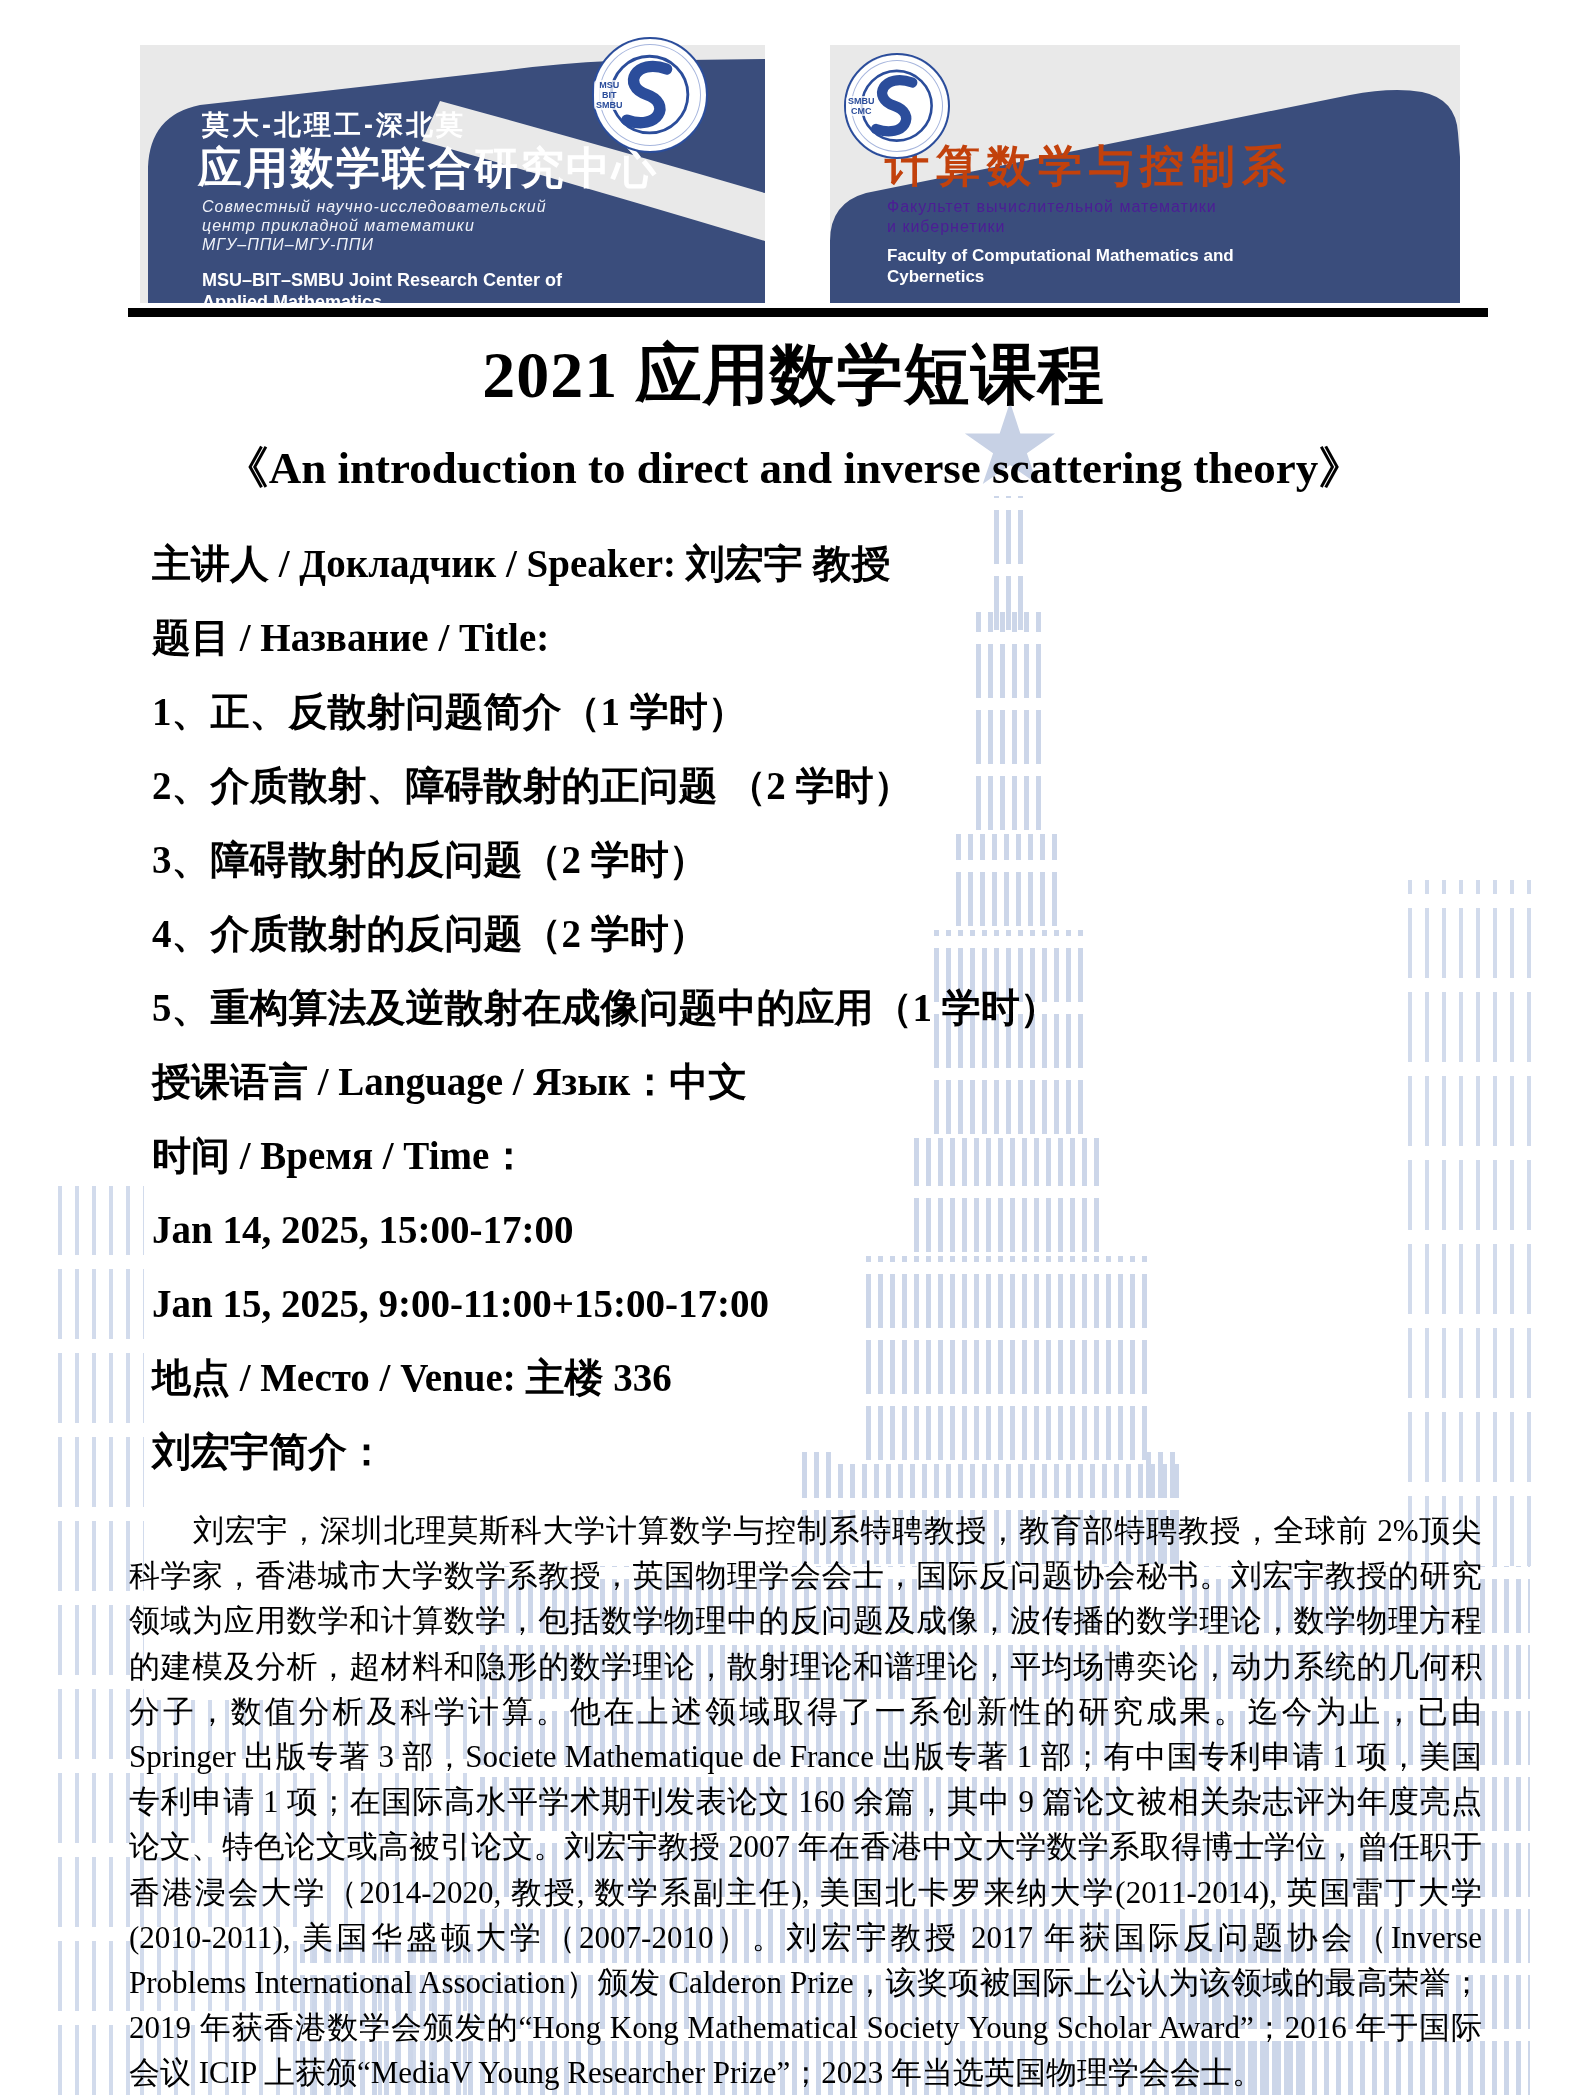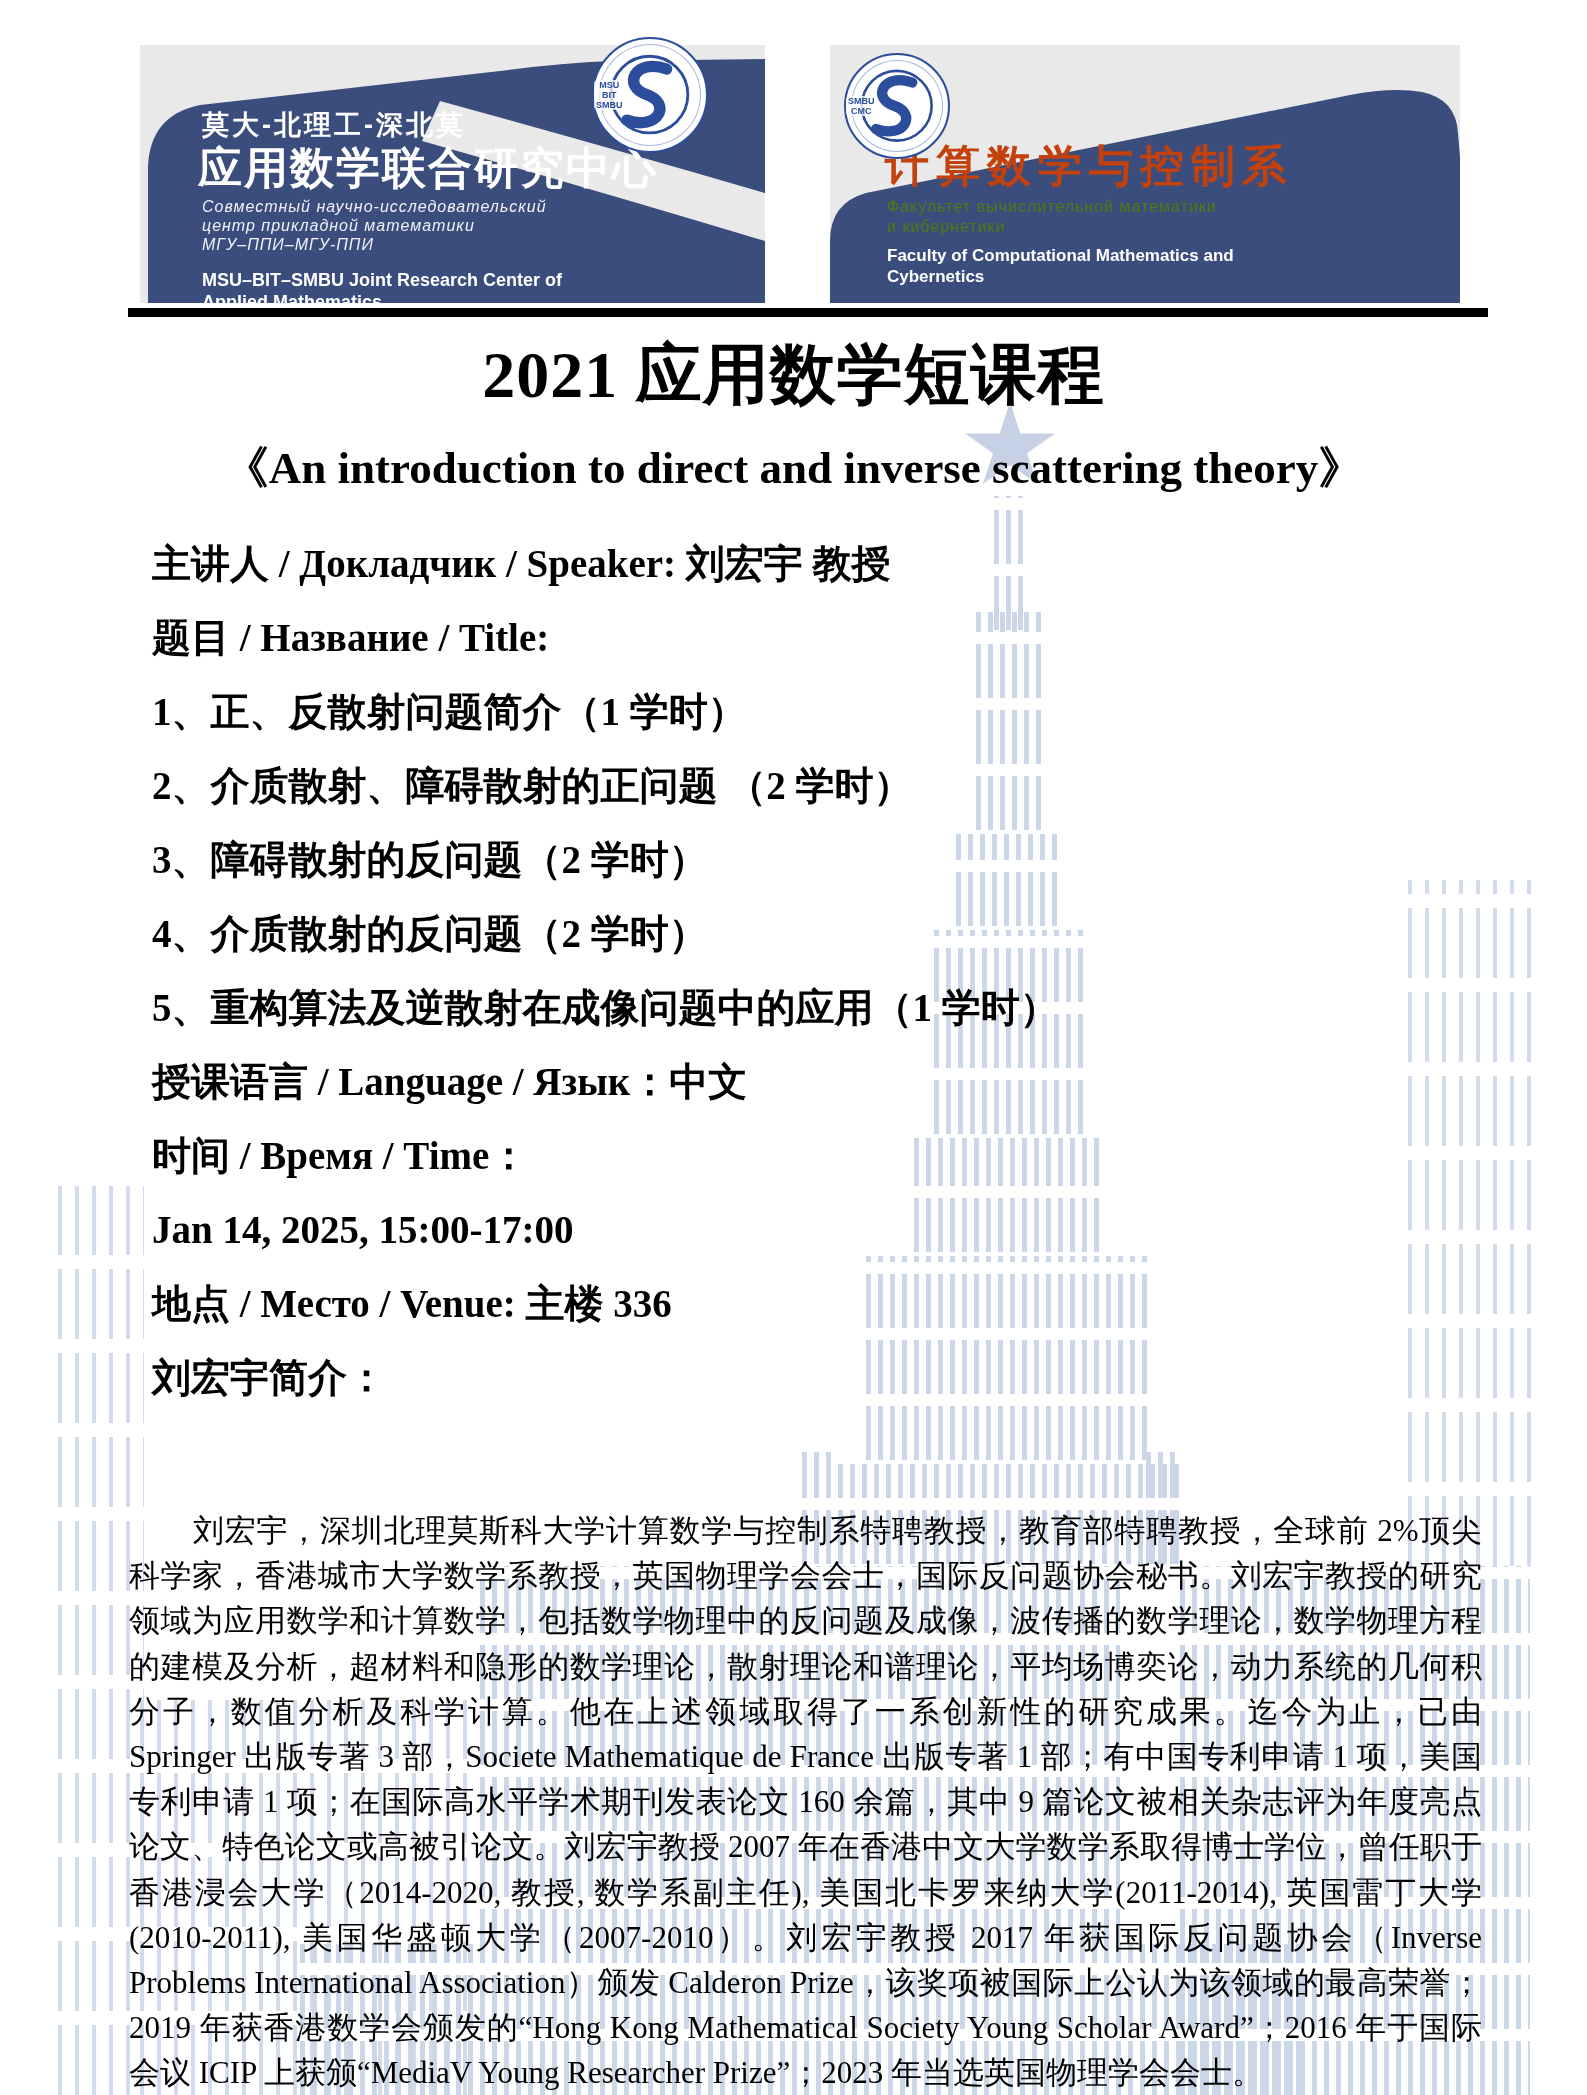--- a/index.html
+++ b/index.html
@@ -27,21 +27,21 @@
   
   .banner{position:absolute;top:45px;height:258px;background:#e9e9e9;font-family:"Liberation Sans", sans-serif;}
   .banner svg.bg{position:absolute;left:0;top:0;width:100%;height:100%;}
   .banner-left{left:140px;width:625px;}
   .banner-right{left:830px;width:630px;}
   .bl-cn1{position:absolute;left:62px;top:62px;font-size:27px;font-weight:bold;color:#fff;letter-spacing:3px;}
   .bl-cn2{position:absolute;left:58px;top:94px;font-size:44px;font-weight:bold;color:#fff;letter-spacing:2px;}
   .bl-ru{position:absolute;left:62px;top:152px;font-size:16px;line-height:19px;color:#eef1f8;white-space:pre-line;letter-spacing:1px;font-style:italic;}
   .bl-en{position:absolute;left:62px;top:224px;font-size:18px;line-height:22px;font-weight:bold;color:#fff;white-space:pre-line;}
   .br-cn{position:absolute;left:55px;top:92px;font-size:44px;font-weight:bold;color:#c2410c;letter-spacing:7px;}
-  .br-ru{position:absolute;left:57px;top:152px;font-size:16px;line-height:20px;color:#4d7c0f;white-space:pre-line;letter-spacing:1px;}
+  .br-ru{position:absolute;left:57px;top:152px;font-size:16px;line-height:20px;color:#4c1d95;white-space:pre-line;letter-spacing:1px;}
   .br-en{position:absolute;left:57px;top:200px;font-size:17px;line-height:21px;font-weight:bold;color:#fff;white-space:pre-line;}
   .logo{
     position:absolute;border-radius:50%;background:#fff;
     border:2px solid #2b4d9b;
     box-shadow:inset 0 0 0 5px #fff, inset 0 0 0 6px #a7b6dd;
     display:flex;align-items:center;justify-content:flex-start;
   }
   .logo svg{position:absolute;left:12%;top:12%;width:76%;height:76%;}
   .logo .logo-label{
     position:relative;z-index:2;font-family:"Liberation Sans", sans-serif;
@@ -147,19 +147,20 @@
     <div class="info-line">主讲人 / Докладчик / Speaker: 刘宏宇 教授</div>
     <div class="info-line">题目 / Название / Title:</div>
     <div class="info-line">1、正、反散射问题简介（1 学时）</div>
     <div class="info-line">2、介质散射、障碍散射的正问题 （2 学时）</div>
     <div class="info-line">3、障碍散射的反问题（2 学时）</div>
     <div class="info-line">4、介质散射的反问题（2 学时）</div>
     <div class="info-line">5、重构算法及逆散射在成像问题中的应用（1 学时）</div>
     <div class="info-line">授课语言 / Language / Язык：中文</div>
     <div class="info-line">时间 / Время / Time：</div>
     <div class="info-line">Jan 14, 2025, 15:00-17:00</div>
+    <div class="info-line">Jan 15, 2025, 9:00-11:00+15:00-17:00</div>
     <div class="info-line">地点 / Место / Venue: 主楼 336</div>
     <div class="info-line">刘宏宇简介：</div>
   </div>
 
   <p class="bio">刘宏宇，深圳北理莫斯科大学计算数学与控制系特聘教授，教育部特聘教授，全球前 2%顶尖科学家，香港城市大学数学系教授，英国物理学会会士，国际反问题协会秘书。刘宏宇教授的研究领域为应用数学和计算数学，包括数学物理中的反问题及成像，波传播的数学理论，数学物理方程的建模及分析，超材料和隐形的数学理论，散射理论和谱理论，平均场博奕论，动力系统的几何积分子，数值分析及科学计算。他在上述领域取得了一系创新性的研究成果。迄今为止，已由 Springer 出版专著 3 部，Societe Mathematique de France 出版专著 1 部；有中国专利申请 1 项，美国专利申请 1 项；在国际高水平学术期刊发表论文 160 余篇，其中 9 篇论文被相关杂志评为年度亮点论文、特色论文或高被引论文。刘宏宇教授 2007 年在香港中文大学数学系取得博士学位，曾任职于香港浸会大学（2014-2020, 教授, 数学系副主任), 美国北卡罗来纳大学(2011-2014), 英国雷丁大学(2010-2011), 美国华盛顿大学（2007-2010）。刘宏宇教授 2017 年获国际反问题协会（Inverse Problems International Association）颁发 Calderon Prize，该奖项被国际上公认为该领域的最高荣誉；2019 年获香港数学会颁发的“Hong Kong Mathematical Society Young Scholar Award”；2016 年于国际会议 ICIP 上获颁“MediaV Young Researcher Prize”；2023 年当选英国物理学会会士。</p>
 
 </div>
 
 </body></html>

